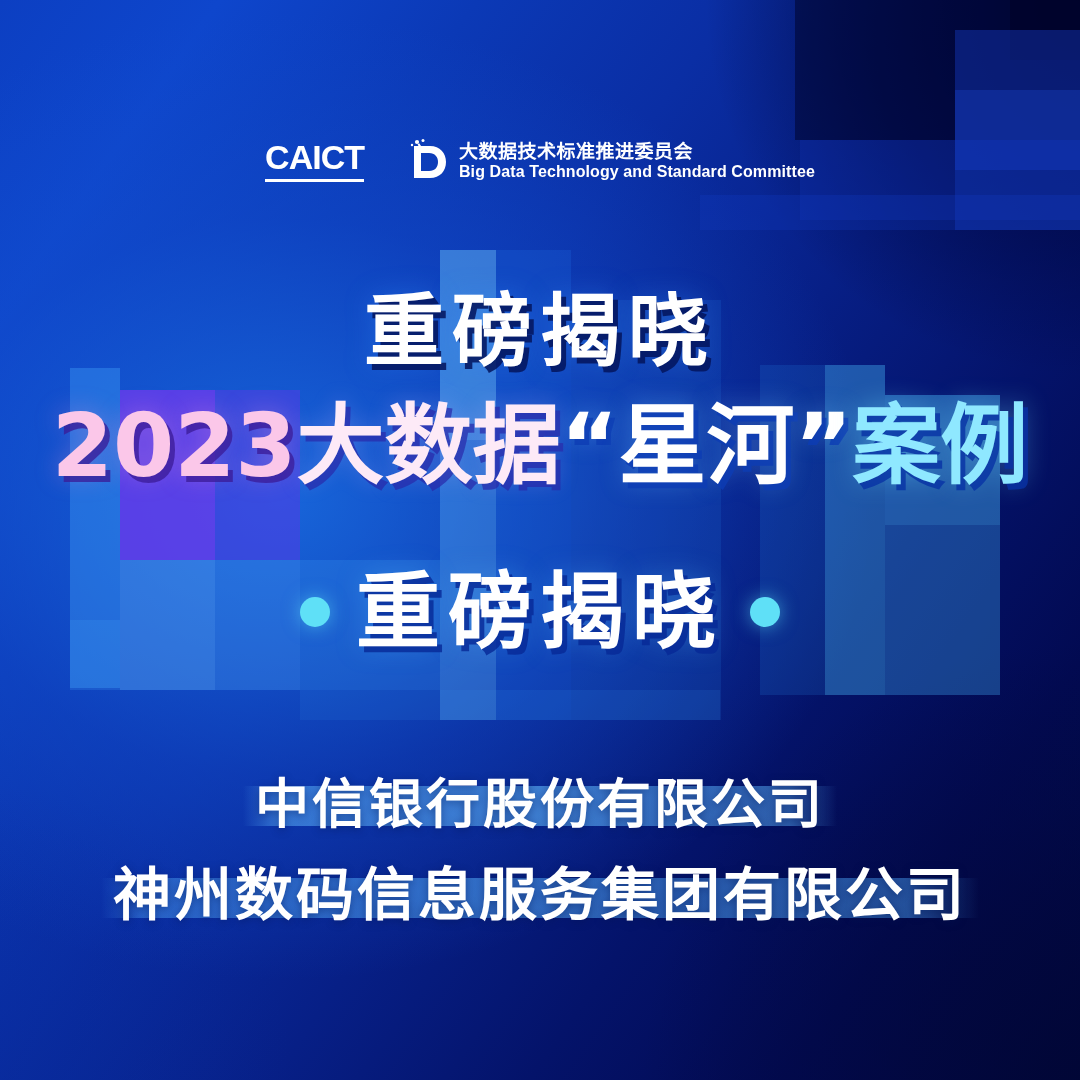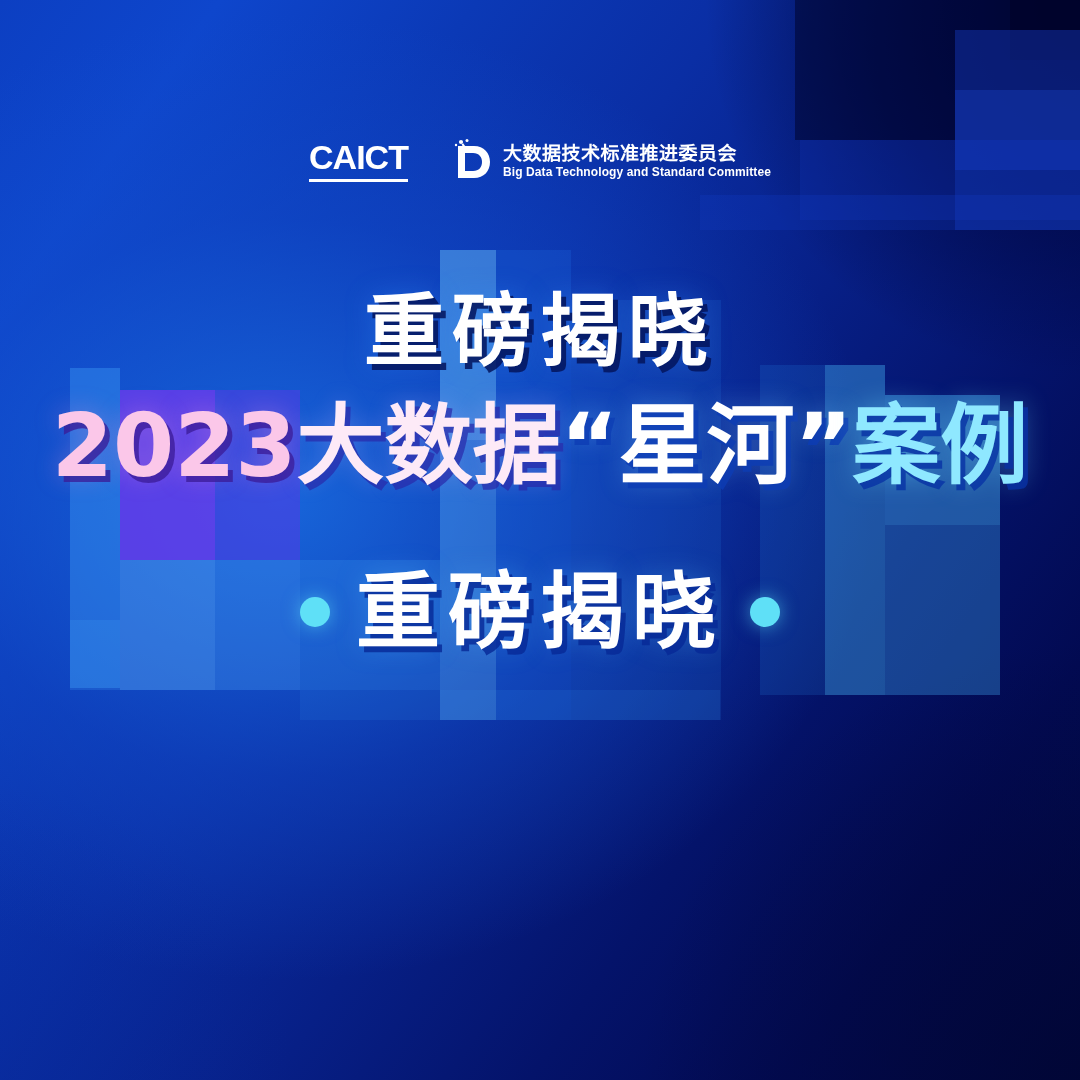--- a/index.html
+++ b/index.html
@@ -70,21 +70,21 @@
   .caict-word{font-size:34px;font-weight:bold;color:#ffffff;letter-spacing:-1px;
               font-family:"Liberation Sans",sans-serif;line-height:1;}
   .caict-rule{height:3px;background:#ffffff;margin-top:5px;width:100%;}
   .caict-cn{font-size:33px;font-weight:bold;color:#ffffff;line-height:1;
             font-family:"DejaVu Sans","Liberation Sans",sans-serif;letter-spacing:1px;}
   .bdtsc{display:flex;align-items:center;gap:11px;}
   .bdtsc-d{position:relative;width:40px;height:46px;}
   .bdtsc-text{display:flex;flex-direction:column;gap:3px;}
   .bdtsc-cn{font-size:19px;font-weight:bold;color:#ffffff;line-height:1;letter-spacing:0.5px;
             font-family:"DejaVu Sans","Liberation Sans",sans-serif;}
-  .bdtsc-en{font-size:12px;font-weight:bold;color:#ffffff;line-height:1;letter-spacing:0.1px;
+  .bdtsc-en{font-size:16px;font-weight:bold;color:#ffffff;line-height:1;letter-spacing:0.1px;
             font-family:"Liberation Sans",sans-serif;}
 
   
   .titles{position:absolute;left:0;top:0;width:1080px;z-index:7;}
   .t1{
     position:absolute;top:292px;width:1080px;text-align:center;
     font-family:"DejaVu Sans","Liberation Sans",sans-serif;
     font-size:80px;font-weight:bold;color:#ffffff;letter-spacing:8px;
     text-shadow:5px 6px 0 rgba(3,20,92,0.85), 0 0 26px rgba(60,150,255,0.35);
     line-height:1;
@@ -199,15 +199,27 @@
     </div>
 
     <div class="t3wrap">
       <span class="dot"></span>
       <span class="t3">重磅揭晓</span>
       <span class="dot"></span>
     </div>
 
   </div>
 
-
+  <div class="co co1">
+    <span class="co-inner">
+      <span class="co-bar"></span>
+      <span class="co-text">中信银行股份有限公司</span>
+    </span>
+  </div>
+
+  <div class="co co2">
+    <span class="co-inner">
+      <span class="co-bar"></span>
+      <span class="co-text">神州数码信息服务集团有限公司</span>
+    </span>
+  </div>
 
 </div>
 
 </body></html>

